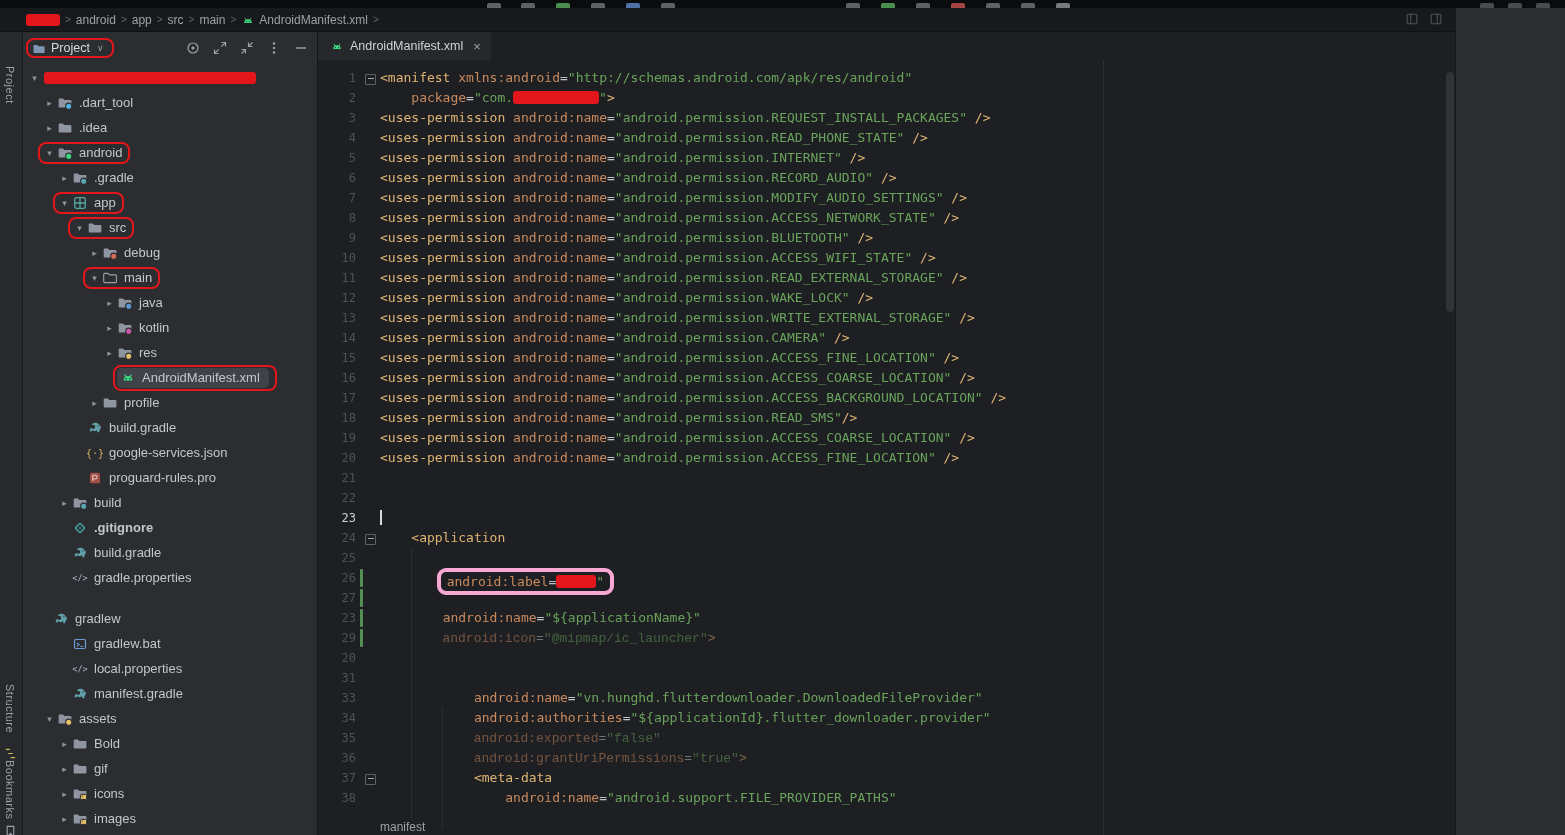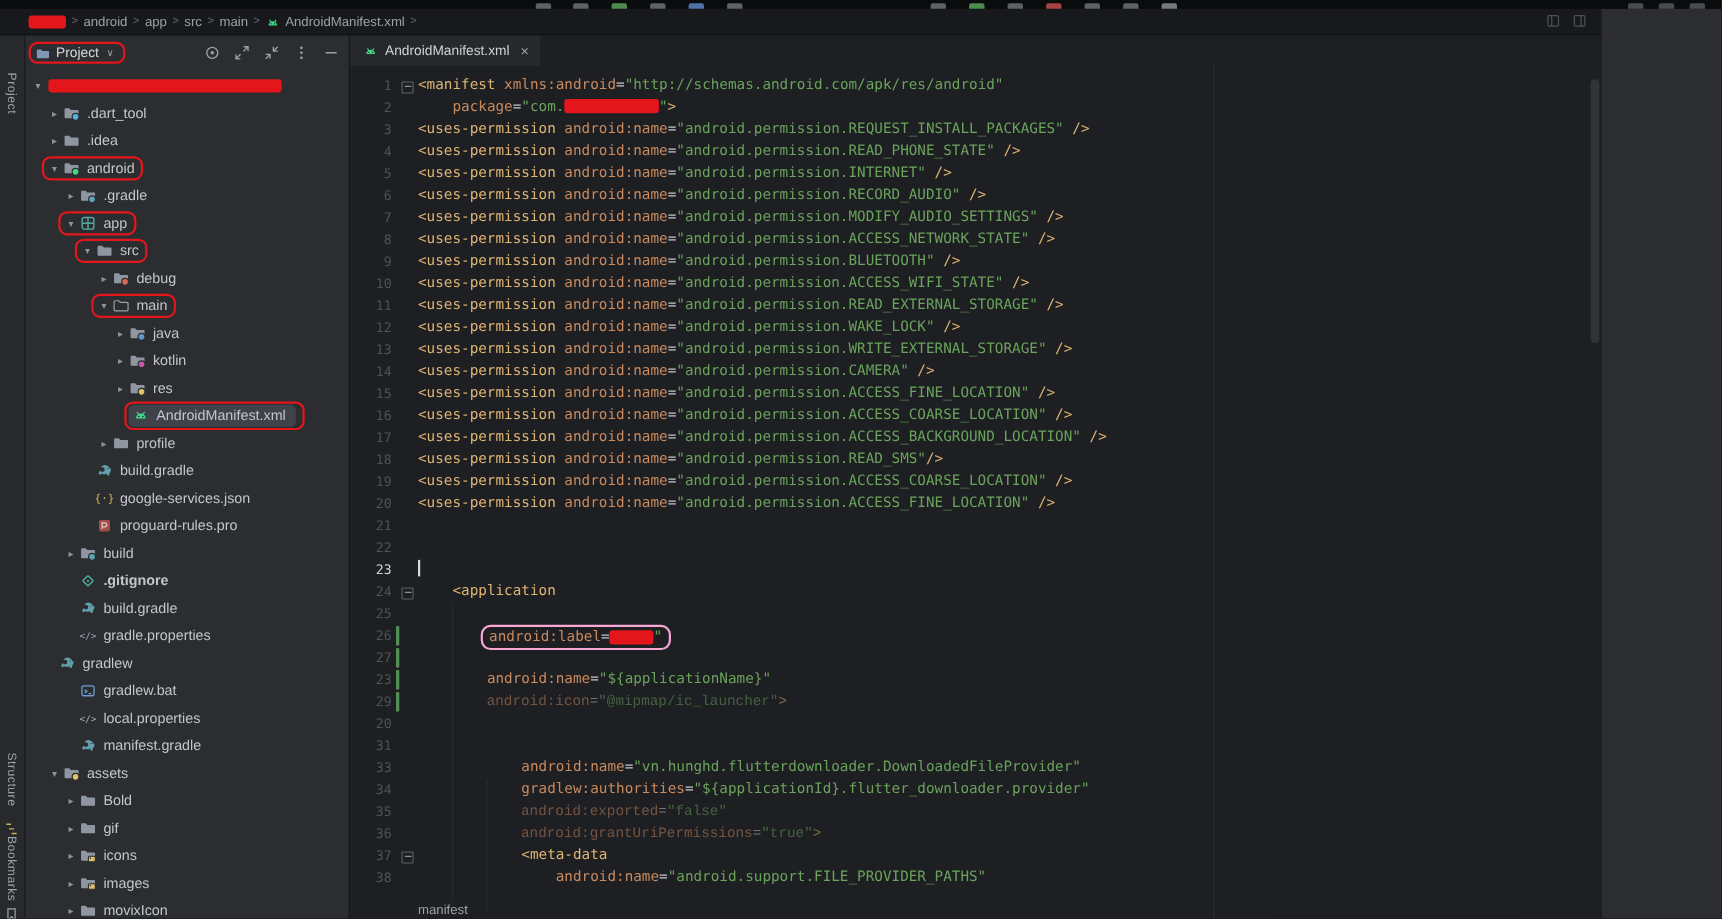--- a/index.html
+++ b/index.html
@@ -62,21 +62,21 @@
   .ln.cur{color:#ced2d8;}
   .fgut{width:24px;flex:none;position:relative;}
   .chbar{position:absolute;left:4px;top:1px;bottom:1px;width:3px;background:#538e54;border-radius:1px;}
   .foldbox{position:absolute;right:4px;top:5.5px;width:9px;height:9px;border:1px solid #5d6167;
            border-radius:1px;cursor:pointer;}
   .foldbox:after{content:"";position:absolute;left:1.5px;right:1.5px;top:3.5px;height:1px;background:#9da1a8;}
   .ct{flex:1;white-space:pre;}
   .g{color:#dfb574;} .a{color:#c98a5e;} .o{color:#bfc2c7;} .w{color:#bcbec4;} .s{color:#69a35c;}
   .caret{display:inline-block;width:2px;height:15px;background:#d6d9de;vertical-align:-3px;}
   .code-blob{display:inline-block;height:13px;background:#e3161b;border-radius:3px;vertical-align:-2px;}
-  .cbox{display:inline-flex;align-items:center;border:2px solid #f9a8d4;border-radius:9px;
+  .cbox{display:inline-flex;align-items:center;border:4px solid #f9a8d4;border-radius:9px;
         padding:0 6px;margin-left:-6px;height:19px;position:relative;z-index:2;}
   .scrollthumb{position:absolute;right:1px;top:40px;width:8px;height:240px;
                background:rgba(140,145,150,.18);border-radius:4px;cursor:pointer;}
   #bottomcrumb{position:absolute;left:56px;bottom:0;height:15px;font-size:12px;color:#9da1a8;
                background:#1e1f22;padding:1px 8px 0 6px;font-family:"Liberation Sans",sans-serif;
                cursor:pointer;z-index:3;}
   
   #rightpanel{position:absolute;left:1455px;top:8px;width:110px;height:827px;background:#2b2d30;
               border-left:1px solid #17181a;box-sizing:border-box;z-index:1;}
 </style>
@@ -413,21 +413,21 @@
       </div>
       <div class="trow" style="padding-left: 35px;">
         <span class="tchev"></span>
         <span class="ticon16">
           <svg width="16" height="16" viewBox="0 0 16 16">
             <text x="8" y="11" text-anchor="middle" font-size="8.5" font-family="DejaVu Sans Mono,monospace" fill="#a6b3c2">&lt;/&gt;</text>
           </svg>
         </span>
         <span class="tlabel">gradle.properties</span>
       </div>
-      <div class="trow" style="padding-left: 16px;">
+      <div class="trow" style="padding-left: 16px; margin-top: 16px;">
         <span class="tchev"></span>
         <span class="ticon16">
           <svg width="16" height="16" viewBox="0 0 16 16">
             <path fill="#61a0ab" d="M12.9 6.1a4.6 4.6 0 0 0-7.8-1.9c-.3.3 0 .8.4.7.9-.2 1.8.1 2.3.8.6.8.5 1.9-.2 2.6-.9.9-2.4.8-3.2-.2-.2-.25-.6-.2-.75.1l-1 2.1c-.1.25 0 .55.25.7l.9.5c.3.15.65.05.8-.25l.45-.9c1.5 1.1 3.6 1.1 5.1 0l.15 1.3c.04.3.3.55.6.55h.9c.35 0 .6-.28.6-.62l-.03-1.2c1.1-1.06 1.6-2.64 1.52-4.25z"></path>
             <circle cx="10.9" cy="5.9" r=".55" fill="#1e1f22"></circle>
           </svg>
         </span>
         <span class="tlabel">gradlew</span>
       </div>
       <div class="trow" style="padding-left: 35px;">
@@ -709,21 +709,21 @@
           <span class="ct"></span>
         </div>
         <div class="cline">
           <span class="ln">33</span>
           <span class="fgut"></span>
           <span class="ct"><span class="tok w">            </span><span class="tok a">android:name</span><span class="tok o">=</span><span class="tok s">"vn.hunghd.flutterdownloader.DownloadedFileProvider"</span></span>
         </div>
         <div class="cline">
           <span class="ln">34</span>
           <span class="fgut"></span>
-          <span class="ct"><span class="tok w">            </span><span class="tok a">gradlew:authorities</span><span class="tok o">=</span><span class="tok s">"${applicationId}.flutter_downloader.provider"</span></span>
+          <span class="ct"><span class="tok w">            </span><span class="tok a">android:authorities</span><span class="tok o">=</span><span class="tok s">"${applicationId}.flutter_downloader.provider"</span></span>
         </div>
         <div class="cline dim">
           <span class="ln">35</span>
           <span class="fgut"></span>
           <span class="ct"><span class="tok w">            </span><span class="tok a">android:exported</span><span class="tok o">=</span><span class="tok s">"false"</span></span>
         </div>
         <div class="cline dim">
           <span class="ln">36</span>
           <span class="fgut"></span>
           <span class="ct"><span class="tok w">            </span><span class="tok a">android:grantUriPermissions</span><span class="tok o">=</span><span class="tok s">"true"</span><span class="tok g">&gt;</span></span>

